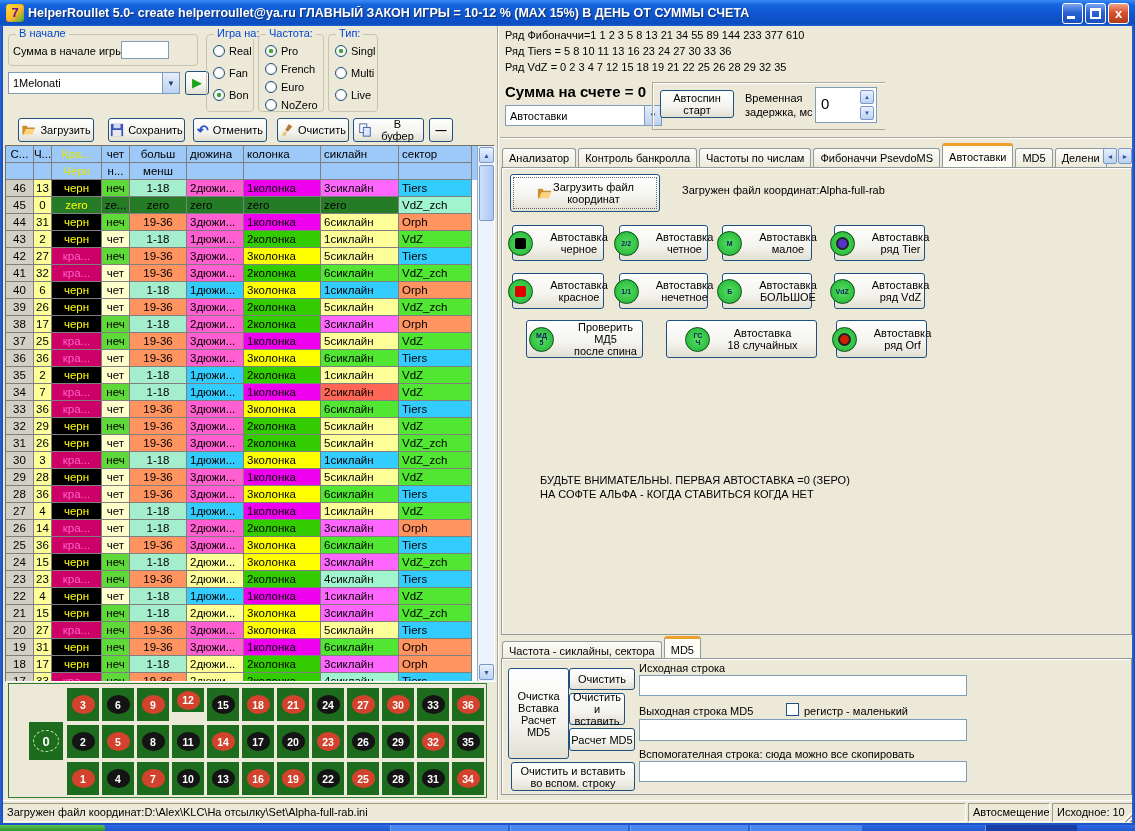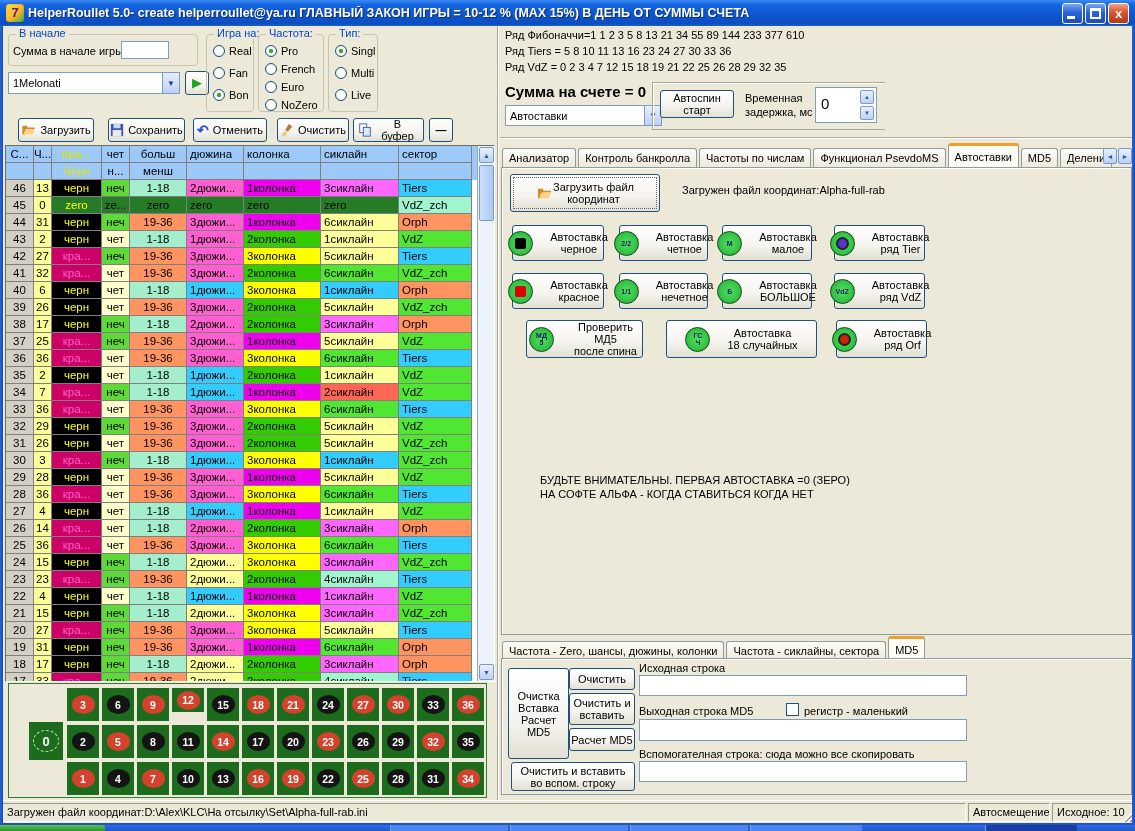--- a/index.html
+++ b/index.html
@@ -752,21 +752,21 @@
       <span class="sp-btn" style="top:2px;">▲</span>
       <span class="sp-btn" style="bottom:2px;">▼</span>
     </div>
 
     <div class="hline"></div>
 
     <div class="tabstrip" style="left:502px;top:117px;" id="main-tabs">
         <span class="tab">Анализатор</span>
         <span class="tab">Контроль банкролла</span>
         <span class="tab">Частоты по числам</span>
-        <span class="tab">Функционал PsevdoMS</span>
+        <span class="tab">Фибоначчи PsevdoMS</span>
         <span class="tab active">Автоставки</span>
         <span class="tab">MD5</span>
         <span class="tab">Делени</span>
       </div>
     <span class="tab-arrow" style="left:1103px;top:122px;">◄</span>
     <span class="tab-arrow" style="left:1118px;top:122px;">►</span>
 
     <div class="panel" style="left:501px;top:141px;width:631px;height:468px;">
       <div class="xp-btn" style="position:absolute;left:8px;top:6px;width:150px;height:38px;gap:0;outline:1px dotted #666;outline-offset:-4px;">
         <svg width="17" height="15" viewBox="0 0 16 16">
@@ -801,31 +801,30 @@
 Ч</span></span><span style="white-space: pre-line;">Автоставка
 18 случайных</span></div>
           <div class="xp-btn ab-btn" style="left: 334px; top: 152px; width: 91px; height: 38px;"><span class="ab-icon"><span class="ab-hub" style="background: rgb(204, 34, 0);"></span></span><span style="white-space: pre-line;">Автоставка
 ряд Orf</span></div>
         </div>
       <span class="warn-line" style="left:38px;top:306px;">БУДЬТЕ ВНИМАТЕЛЬНЫ. ПЕРВАЯ АВТОСТАВКА =0 (ЗЕРО)</span>
       <span class="warn-line" style="left:38px;top:320px;">НА СОФТЕ АЛЬФА - КОГДА СТАВИТЬСЯ КОГДА НЕТ</span>
     </div>
 
     <div class="tabstrip" style="left:502px;top:610px;" id="freq-tabs">
-        <span class="tab">Частота - Zero, шансы, дюжины, колонки</span>
         <span class="tab">Частота - сиклайны, сектора</span>
         <span class="tab active">MD5</span>
       </div>
 
     <div class="panel" style="left:501px;top:632px;width:631px;height:137px;">
       <div class="xp-btn" style="position:absolute;left:6px;top:9px;width:61px;height:91px;">Очистка
 Вставка
 Расчет MD5</div>
       <div class="xp-btn" style="position:absolute;left:67px;top:9px;width:66px;height:22px;">Очистить</div>
-      <div class="xp-btn" style="position:absolute;left:67px;top:34px;width:66px;height:32px;">Очистить и
+      <div class="xp-btn" style="position:absolute;left:67px;top:34px;width:56px;height:32px;">Очистить и
 вставить</div>
       <div class="xp-btn" style="position:absolute;left:67px;top:69px;width:66px;height:23px;">Расчет MD5</div>
 
       <span class="md5-lbl" style="left:137px;top:3px;">Исходная строка</span>
       <input class="xp-input" style="position: absolute; left: 137px; top: 16px; width: 328px; height: 21px;" value="">
       <span class="md5-lbl" style="left:137px;top:46px;">Выходная строка MD5</span>
       <span class="checkbox" style="left:284px;top:44px;"></span>
       <span class="md5-lbl" style="left:302px;top:46px;">регистр  - маленький</span>
       <input class="xp-input" style="position: absolute; left: 137px; top: 60px; width: 328px; height: 22px;" value="">
       <span class="md5-lbl" style="left:137px;top:89px;">Вспомогателная строка: сюда можно все скопировать</span>

